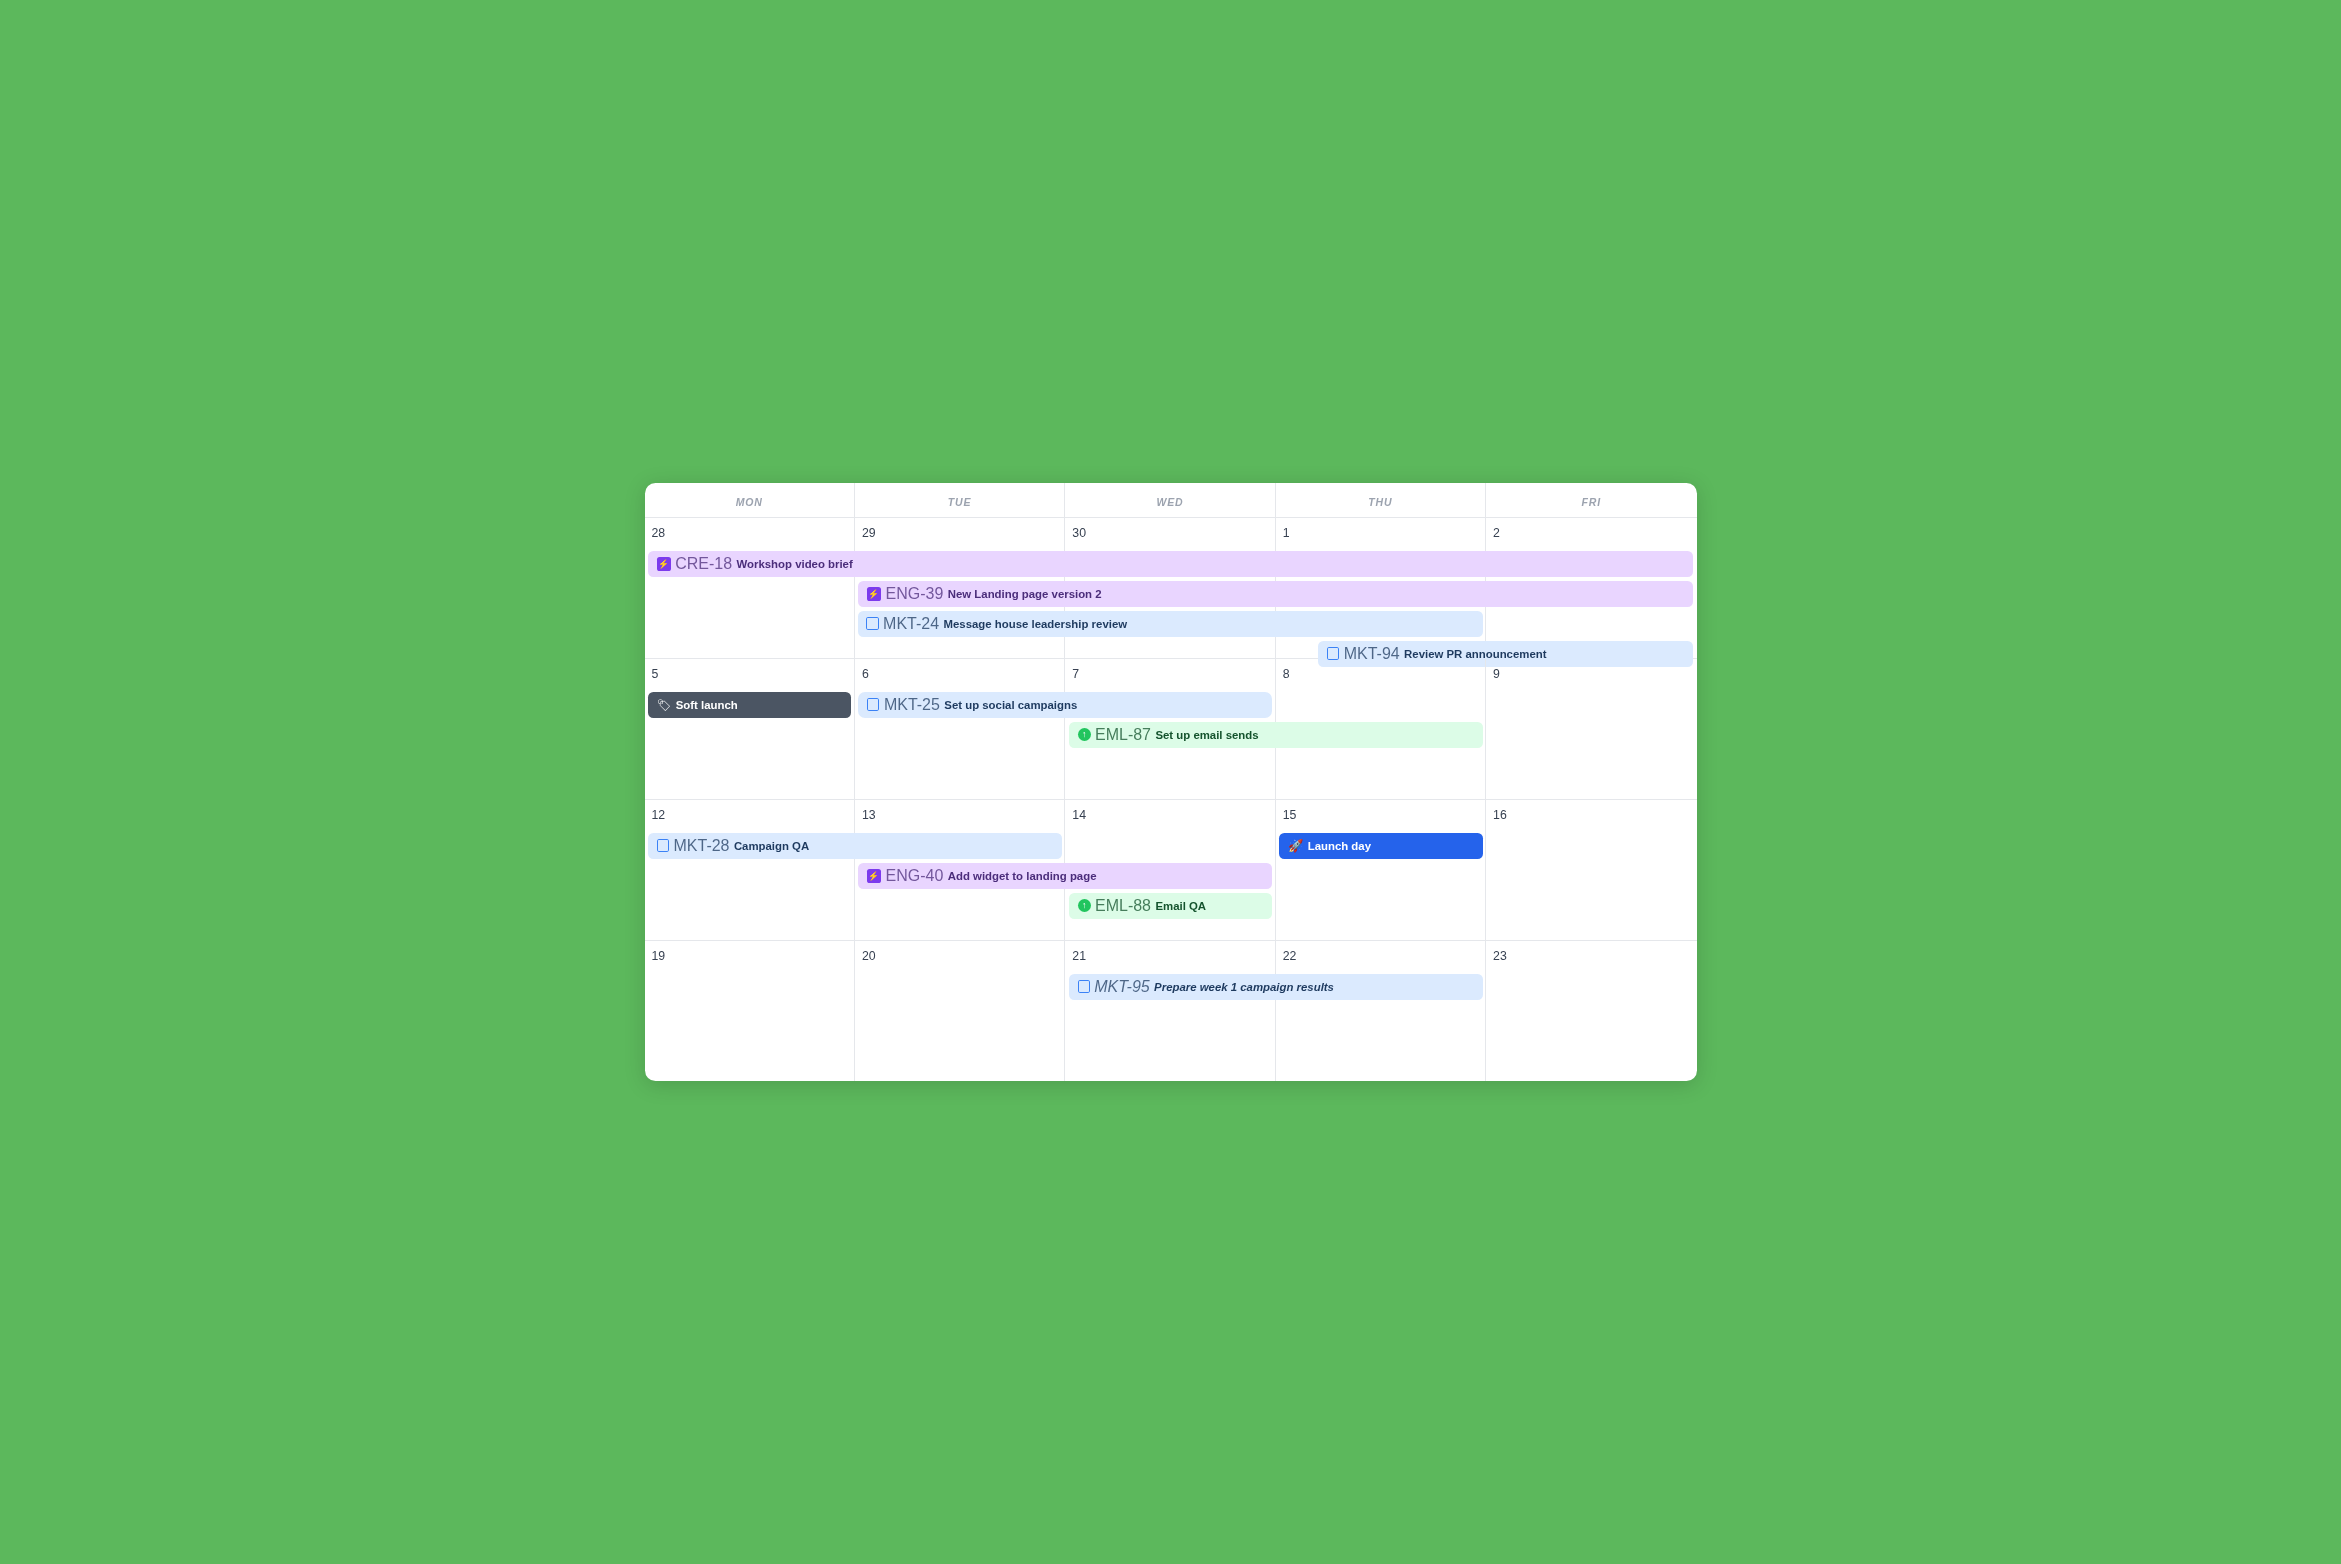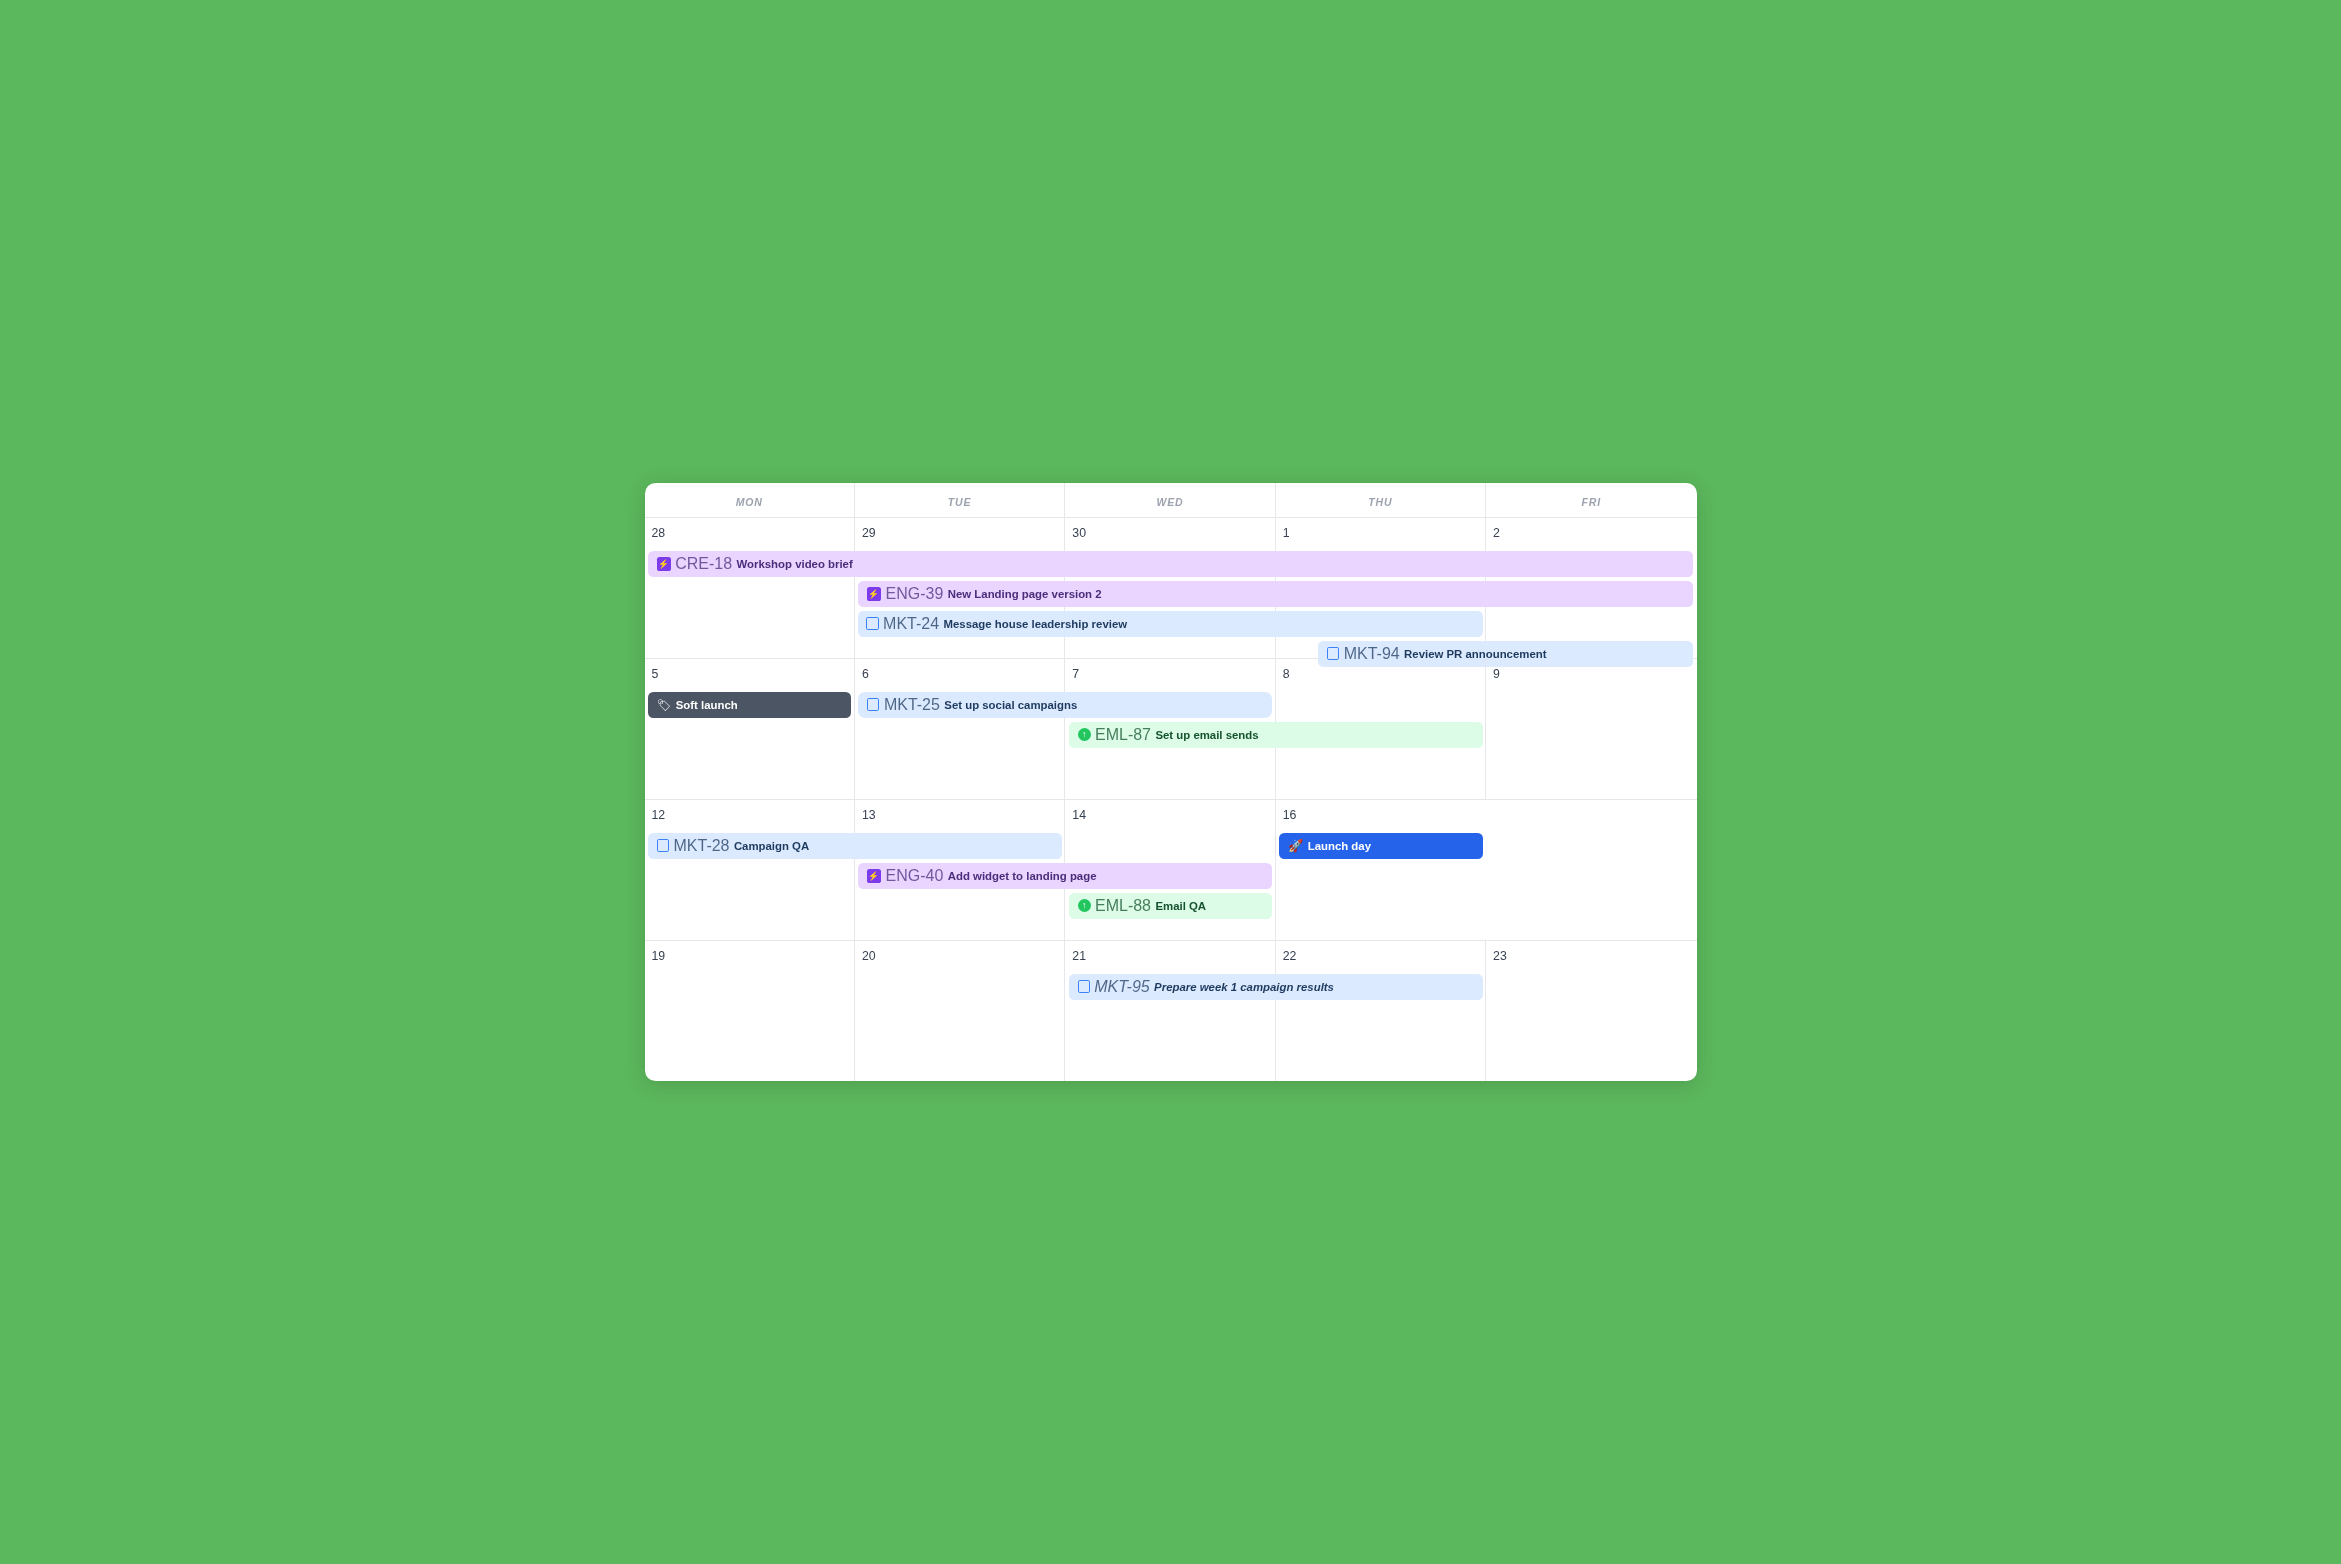--- a/index.html
+++ b/index.html
@@ -242,20 +242,23 @@
           <div class="cell">
             <span class="day-number">12</span>
           </div>
           <div class="cell">
             <span class="day-number">13</span>
           </div>
           <div class="cell">
             <span class="day-number">14</span>
           </div>
           <div class="cell">
+            <span class="day-number">15</span>
+          </div>
+          <div class="cell">
             <span class="day-number">16</span>
           </div>
         </div>
         <div class="events-absolute">
           <div class="abs-event blue-light" style="left: calc(0% + 3.5px); right: calc(60% + 3.5px); top: 33px;">
             <span class="icon-square"></span>
             <span class="eid">MKT-28</span>
             <span><strong>Campaign QA</strong></span>
           </div>
           <div class="abs-event blue-dark" style="left: calc(60% + 3.5px); right: calc(20% + 3.5px); top: 33px;">

